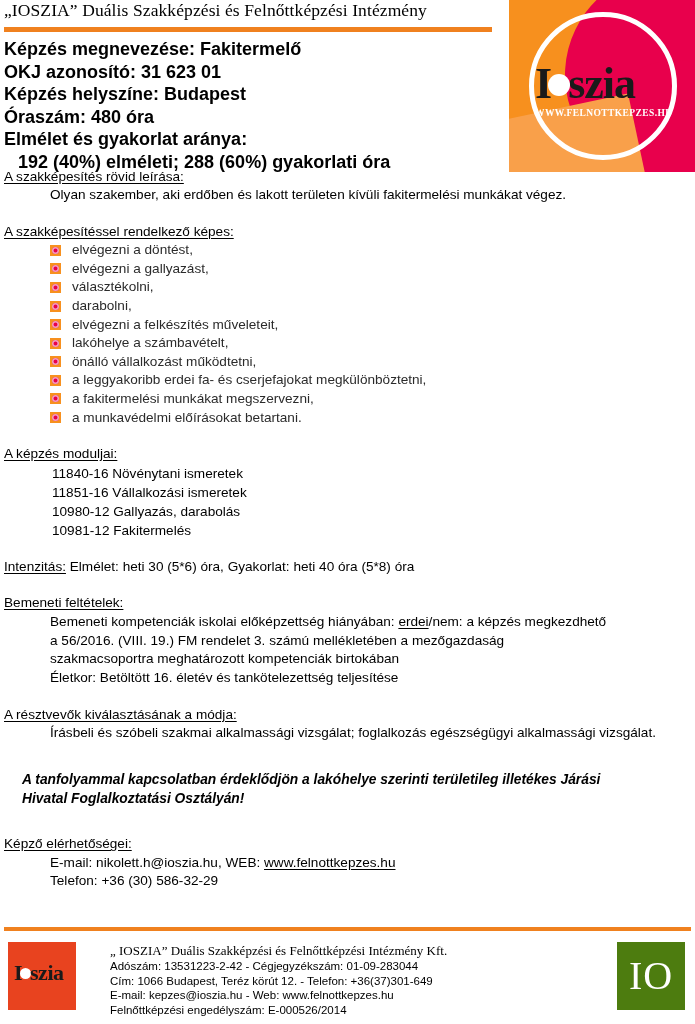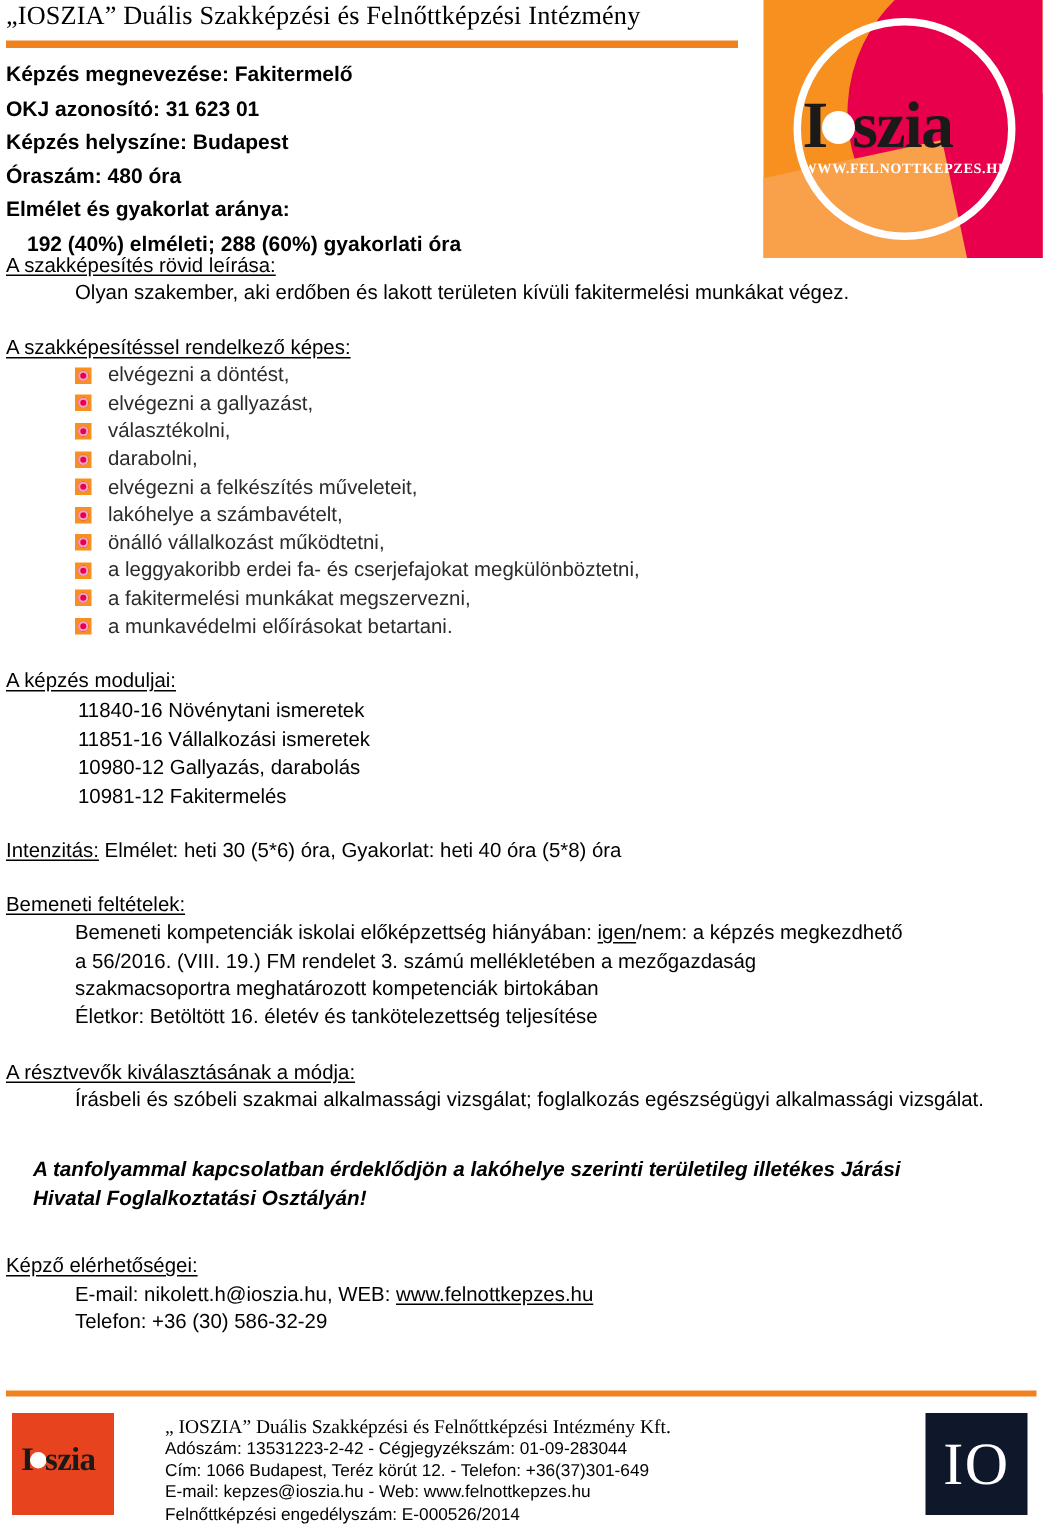--- a/index.html
+++ b/index.html
@@ -130,21 +130,21 @@
     z-index: 5;
   }
 
   
   .title-block {
     position: absolute;
     left: 4px;
     top: 38px;
     width: 470px;
     font-weight: bold;
-    font-size: 14px;
+    font-size: 18px;
     line-height: 22.5px;
   }
   .title-block .indent {
     padding-left: 14px;
   }
 
   
   .body-area {
     position: absolute;
     left: 4px;
@@ -273,21 +273,21 @@
   .f-sub {
     font-size: 11.5px;
     line-height: 14.6px;
   }
   .f-logo-right {
     position: absolute;
     right: 10px;
     top: 2px;
     width: 68px;
     height: 68px;
-    background: #0f172a;
+    background: #4d7c0f;
   }
   .f-logo-right span {
     position: absolute;
     left: 0;
     right: 0;
     top: 12px;
     text-align: center;
     font-family: "Liberation Serif", serif;
     font-size: 40px;
     line-height: 44px;
@@ -364,21 +364,21 @@
 
     <div class="sec">
       <div class="txt-line"><span class="u">Intenzitás:</span><span> Elmélet: heti 30 (5*6) óra, Gyakorlat: heti 40 óra (5*8) óra</span></div>
     </div>
 
     <div class="gap"></div>
 
     <div class="sec">
       <div class="sec-head">Bemeneti feltételek:</div>
       <div class="para">
-        <div class="txt-line"><span>Bemeneti kompetenciák iskolai előképzettség hiányában: </span><span class="u">igen</span><span>/nem: a képzés megkezdhető</span></div>
+        <div class="txt-line"><span>Bemeneti kompetenciák iskolai előképzettség hiányában: </span><span class="u">erdei</span><span>/nem: a képzés megkezdhető</span></div>
         <div class="txt-line">a 56/2016. (VIII. 19.) FM rendelet 3. számú mellékletében a mezőgazdaság</div>
         <div class="txt-line">szakmacsoportra meghatározott kompetenciák birtokában</div>
         <div class="txt-line">Életkor: Betöltött 16. életév és tankötelezettség teljesítése</div>
       </div>
     </div>
 
     <div class="gap"></div>
 
     <div class="sec">
       <div class="sec-head">A résztvevők kiválasztásának a módja:</div>

